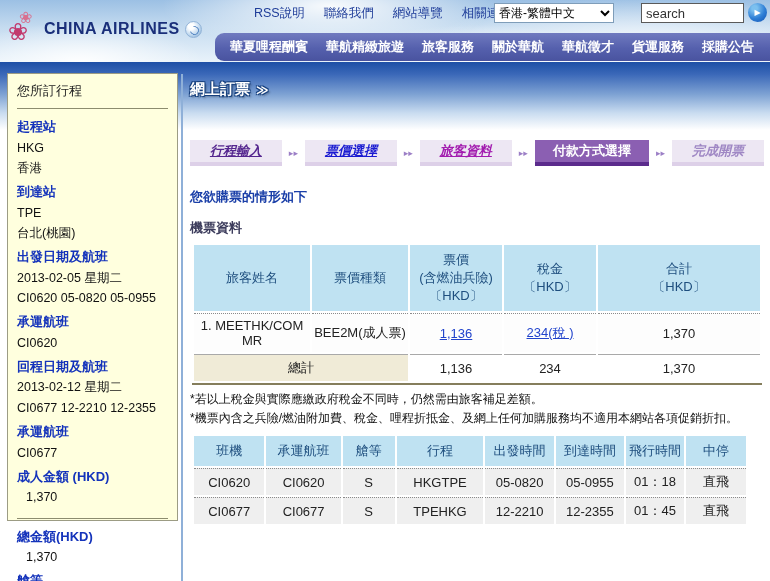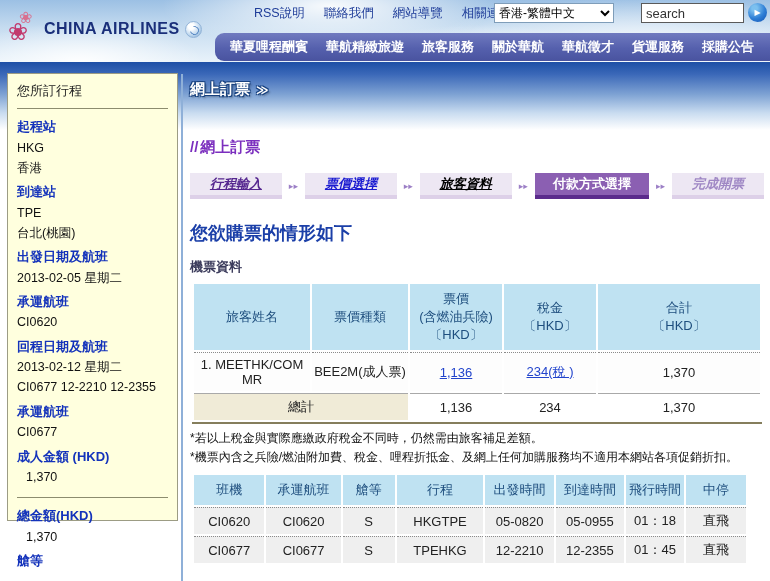--- a/index.html
+++ b/index.html
@@ -68,26 +68,26 @@
   
   .main { position:absolute; left:190px; top:124px; width:574px; }
   .page-title { margin-top:14px; font-size:15px; font-weight:bold; color:#7b2ebe; }
   .page-title .pfx { margin-right:2px; }
 
   .steps { margin-top:16px; display:flex; align-items:flex-start; }
   .step { height:26px; line-height:21px; text-align:center; font-size:13px; font-weight:bold;
     background:#ede7f3; border-bottom:4px solid #ddd0e8; }
   .step.w { width:95px; } .step.wide { width:118px; }
   .step a { text-decoration:underline;font-style:italic; }
-  .step a.lp { color:#55278f; } .step a.lb { color:#1b1bd1; } .step a.ln { color:#000000; }
+  .step a.lp { color:#55278f; } .step a.lb { color:#1b1bd1; } .step a.ln { color:#a21caf; }
   .step.current { background:#8b5fb2; border-bottom-color:#5b2b8c; color:#fff; }
   .step.upcoming { color:#9f87c4;font-style:italic; }
   .step-sep { color:#9c7fc6; font-size:9px; line-height:26px; width:24px; text-align:center; letter-spacing:0; }
 
-  .intro { margin-top:22px; font-size:18px; font-weight:bold; color:#1b3fa8; }
+  .intro { margin-top:22px; font-size:13px; font-weight:bold; color:#1b3fa8; }
   .sec-heading { margin-top:13px; font-size:13px; font-weight:bold; color:#3c3c5c; }
 
   table.dt { border-collapse:separate; border-spacing:2px; margin-top:6px; margin-left:2px; }
   table.dt th { background:#bfe2f2; color:#1e4e7e; font-size:13px; font-weight:normal;
     text-align:center; vertical-align:middle; white-space:pre-line; padding:6px 2px; }
   table.dt td { font-size:13px; color:#222; text-align:center; vertical-align:middle; padding:4px 2px; }
 
   table.tk { width:570px; }
   table.tk th { height:60px; }
   table.tk tr.data td { border-top:1px dotted #8a8a8a; background:#fdfdfd; }
@@ -162,20 +162,21 @@
     <div class="sb-label">起程站</div>
     <div class="sb-val">HKG</div>
     <div class="sb-val">香港</div>
 
     <div class="sb-label">到達站</div>
     <div class="sb-val">TPE</div>
     <div class="sb-val">台北(桃園)</div>
 
     <div class="sb-label">出發日期及航班</div>
     <div class="sb-val">2013-02-05 星期二</div>
+    <div class="sb-val">CI0620 05-0820 05-0955</div>
 
     <div class="sb-label">承運航班</div>
     <div class="sb-val">CI0620</div>
 
     <div class="sb-label">回程日期及航班</div>
     <div class="sb-val">2013-02-12 星期二</div>
     <div class="sb-val">CI0677 12-2210 12-2355</div>
 
     <div class="sb-label">承運航班</div>
     <div class="sb-val">CI0677</div>
@@ -186,21 +187,20 @@
     <hr class="sb-hr2">
 
     <div class="sb-label">總金額(HKD)</div>
     <div class="sb-val indent">1,370</div>
 
     <div class="sb-label">艙等</div>
 
   </div>
 
   <div class="main">
-    <div class="page-title"><span class="pfx">//</span><span>網上訂票</span></div>
 
     <div class="steps">
       <div class="step w"><a href="#" class="lp">行程輸入</a></div>
       <div class="step-sep">▸▸</div>
       <div class="step w"><a href="#" class="lb">票價選擇</a></div>
       <div class="step-sep">▸▸</div>
       <div class="step w"><a href="#" class="ln">旅客資料</a></div>
       <div class="step-sep">▸▸</div>
       <div class="step wide current">付款方式選擇</div>
       <div class="step-sep">▸▸</div>

